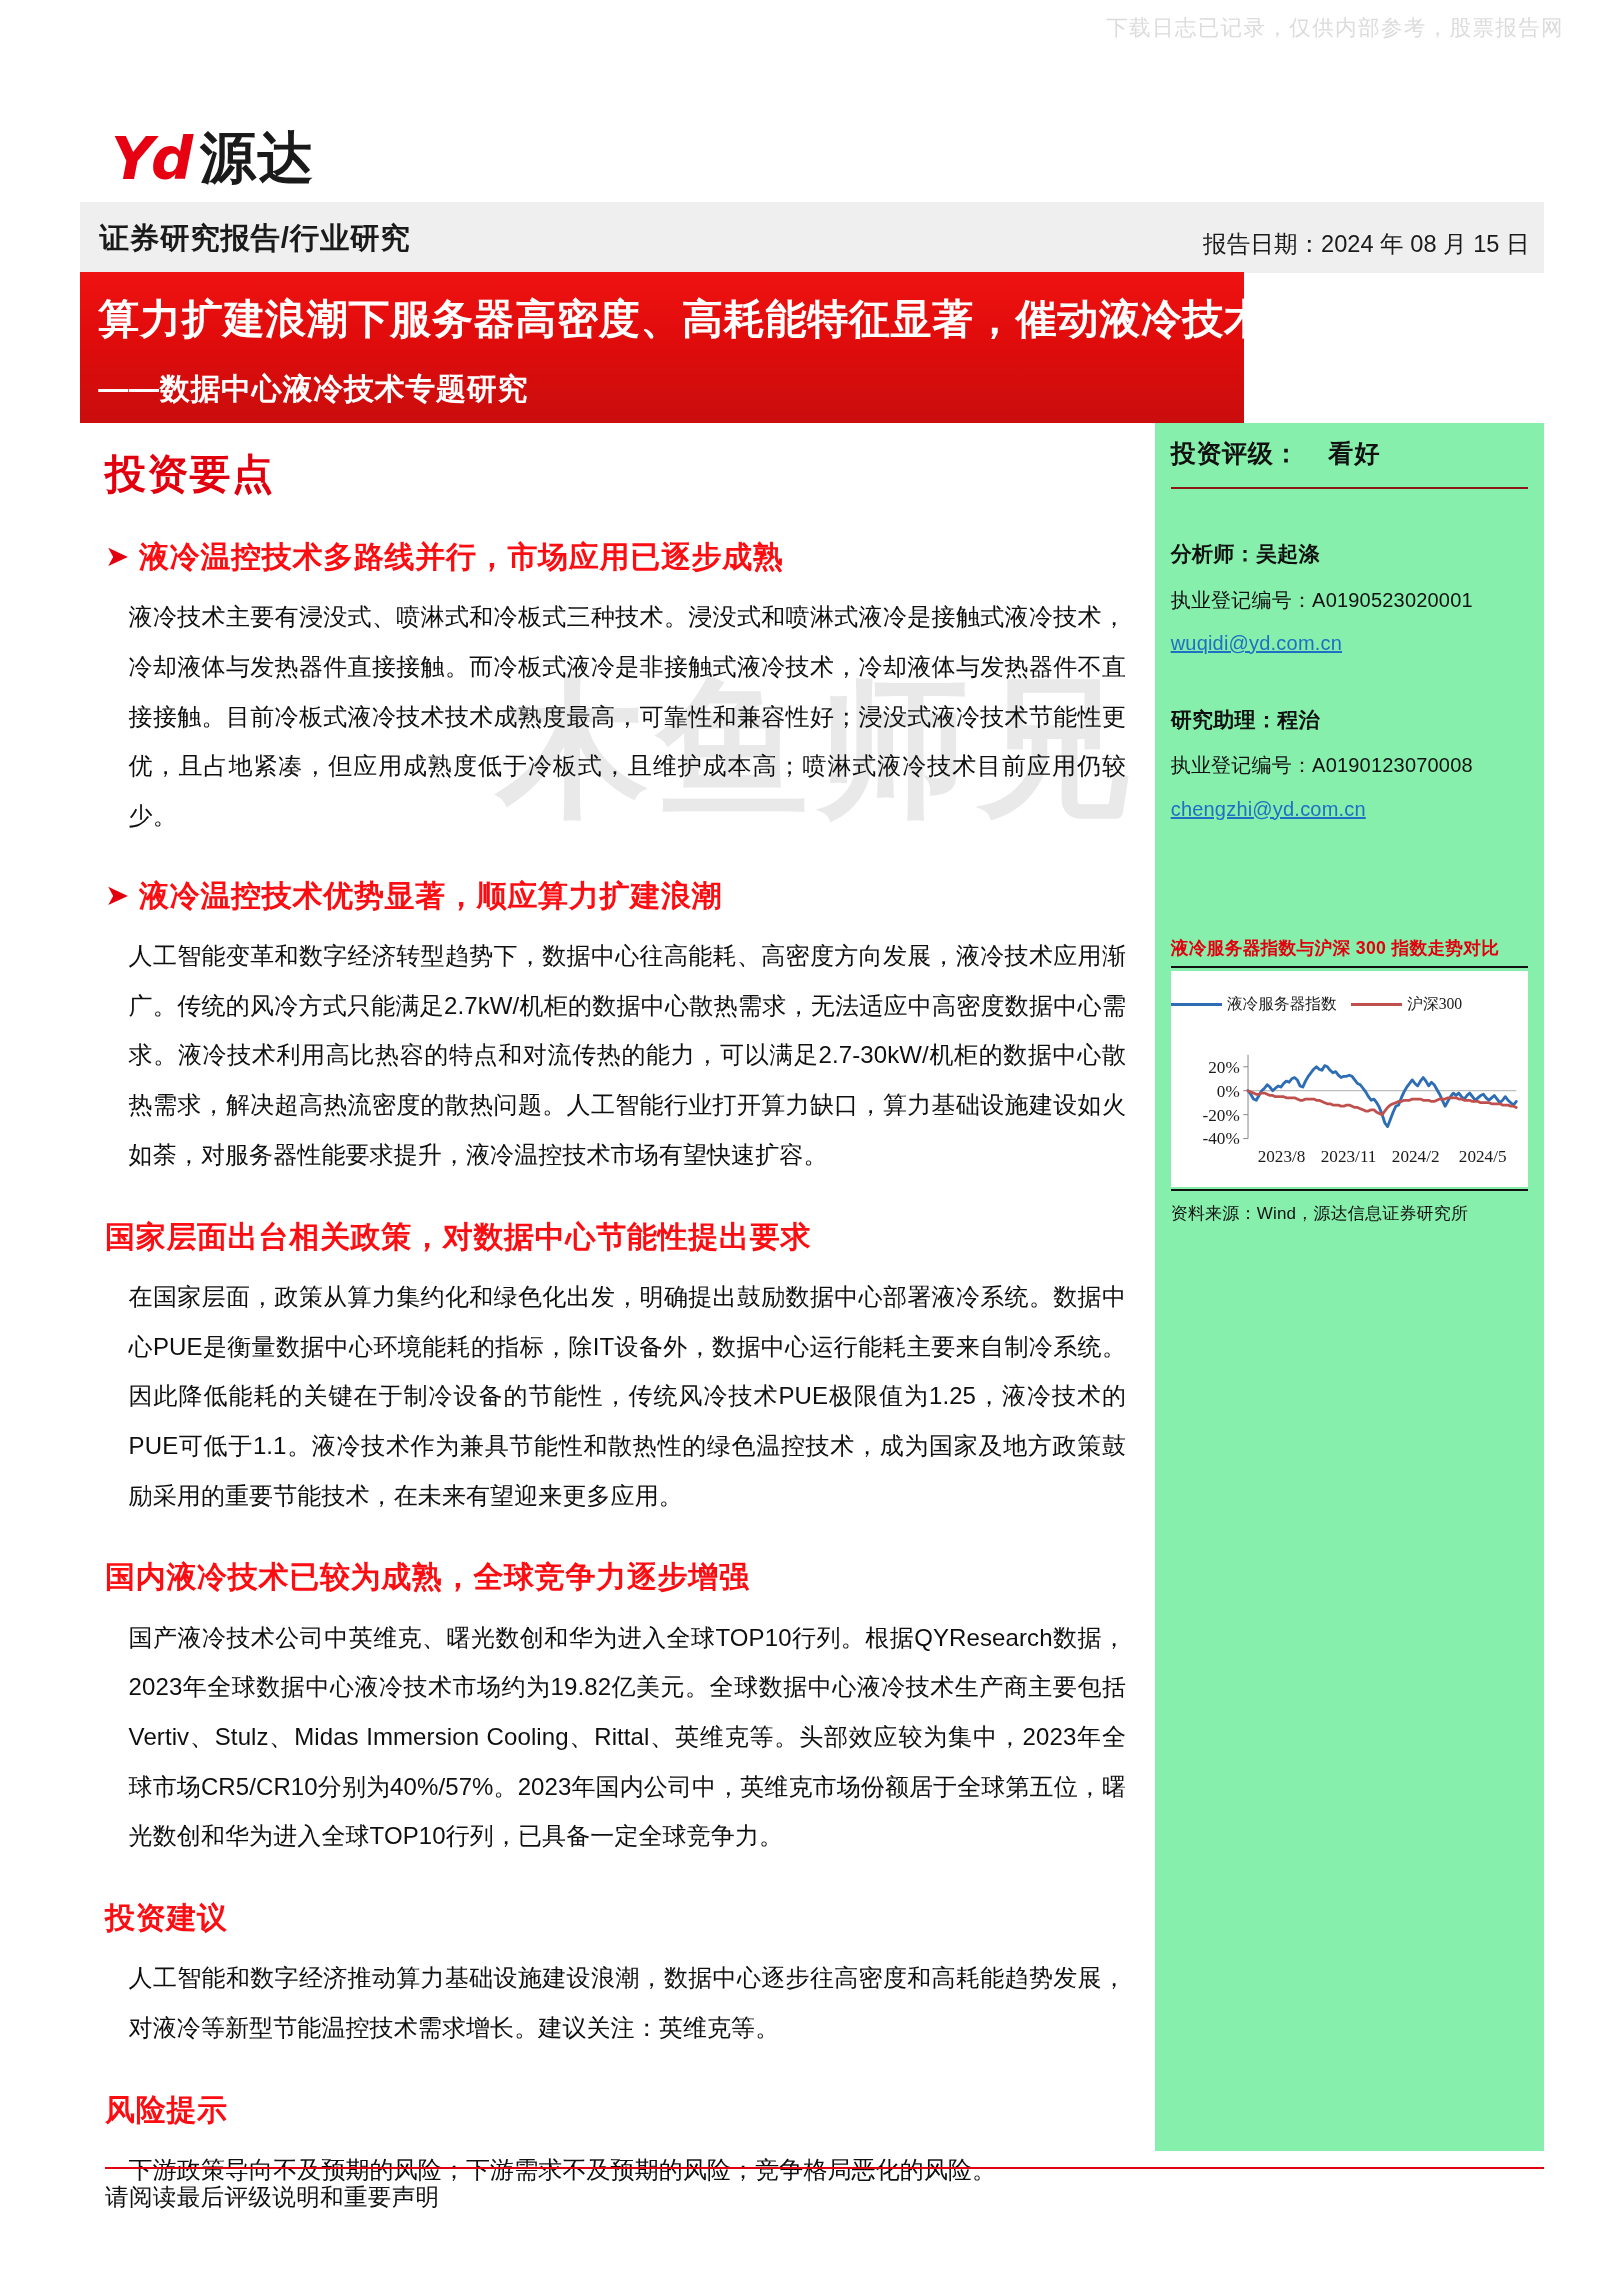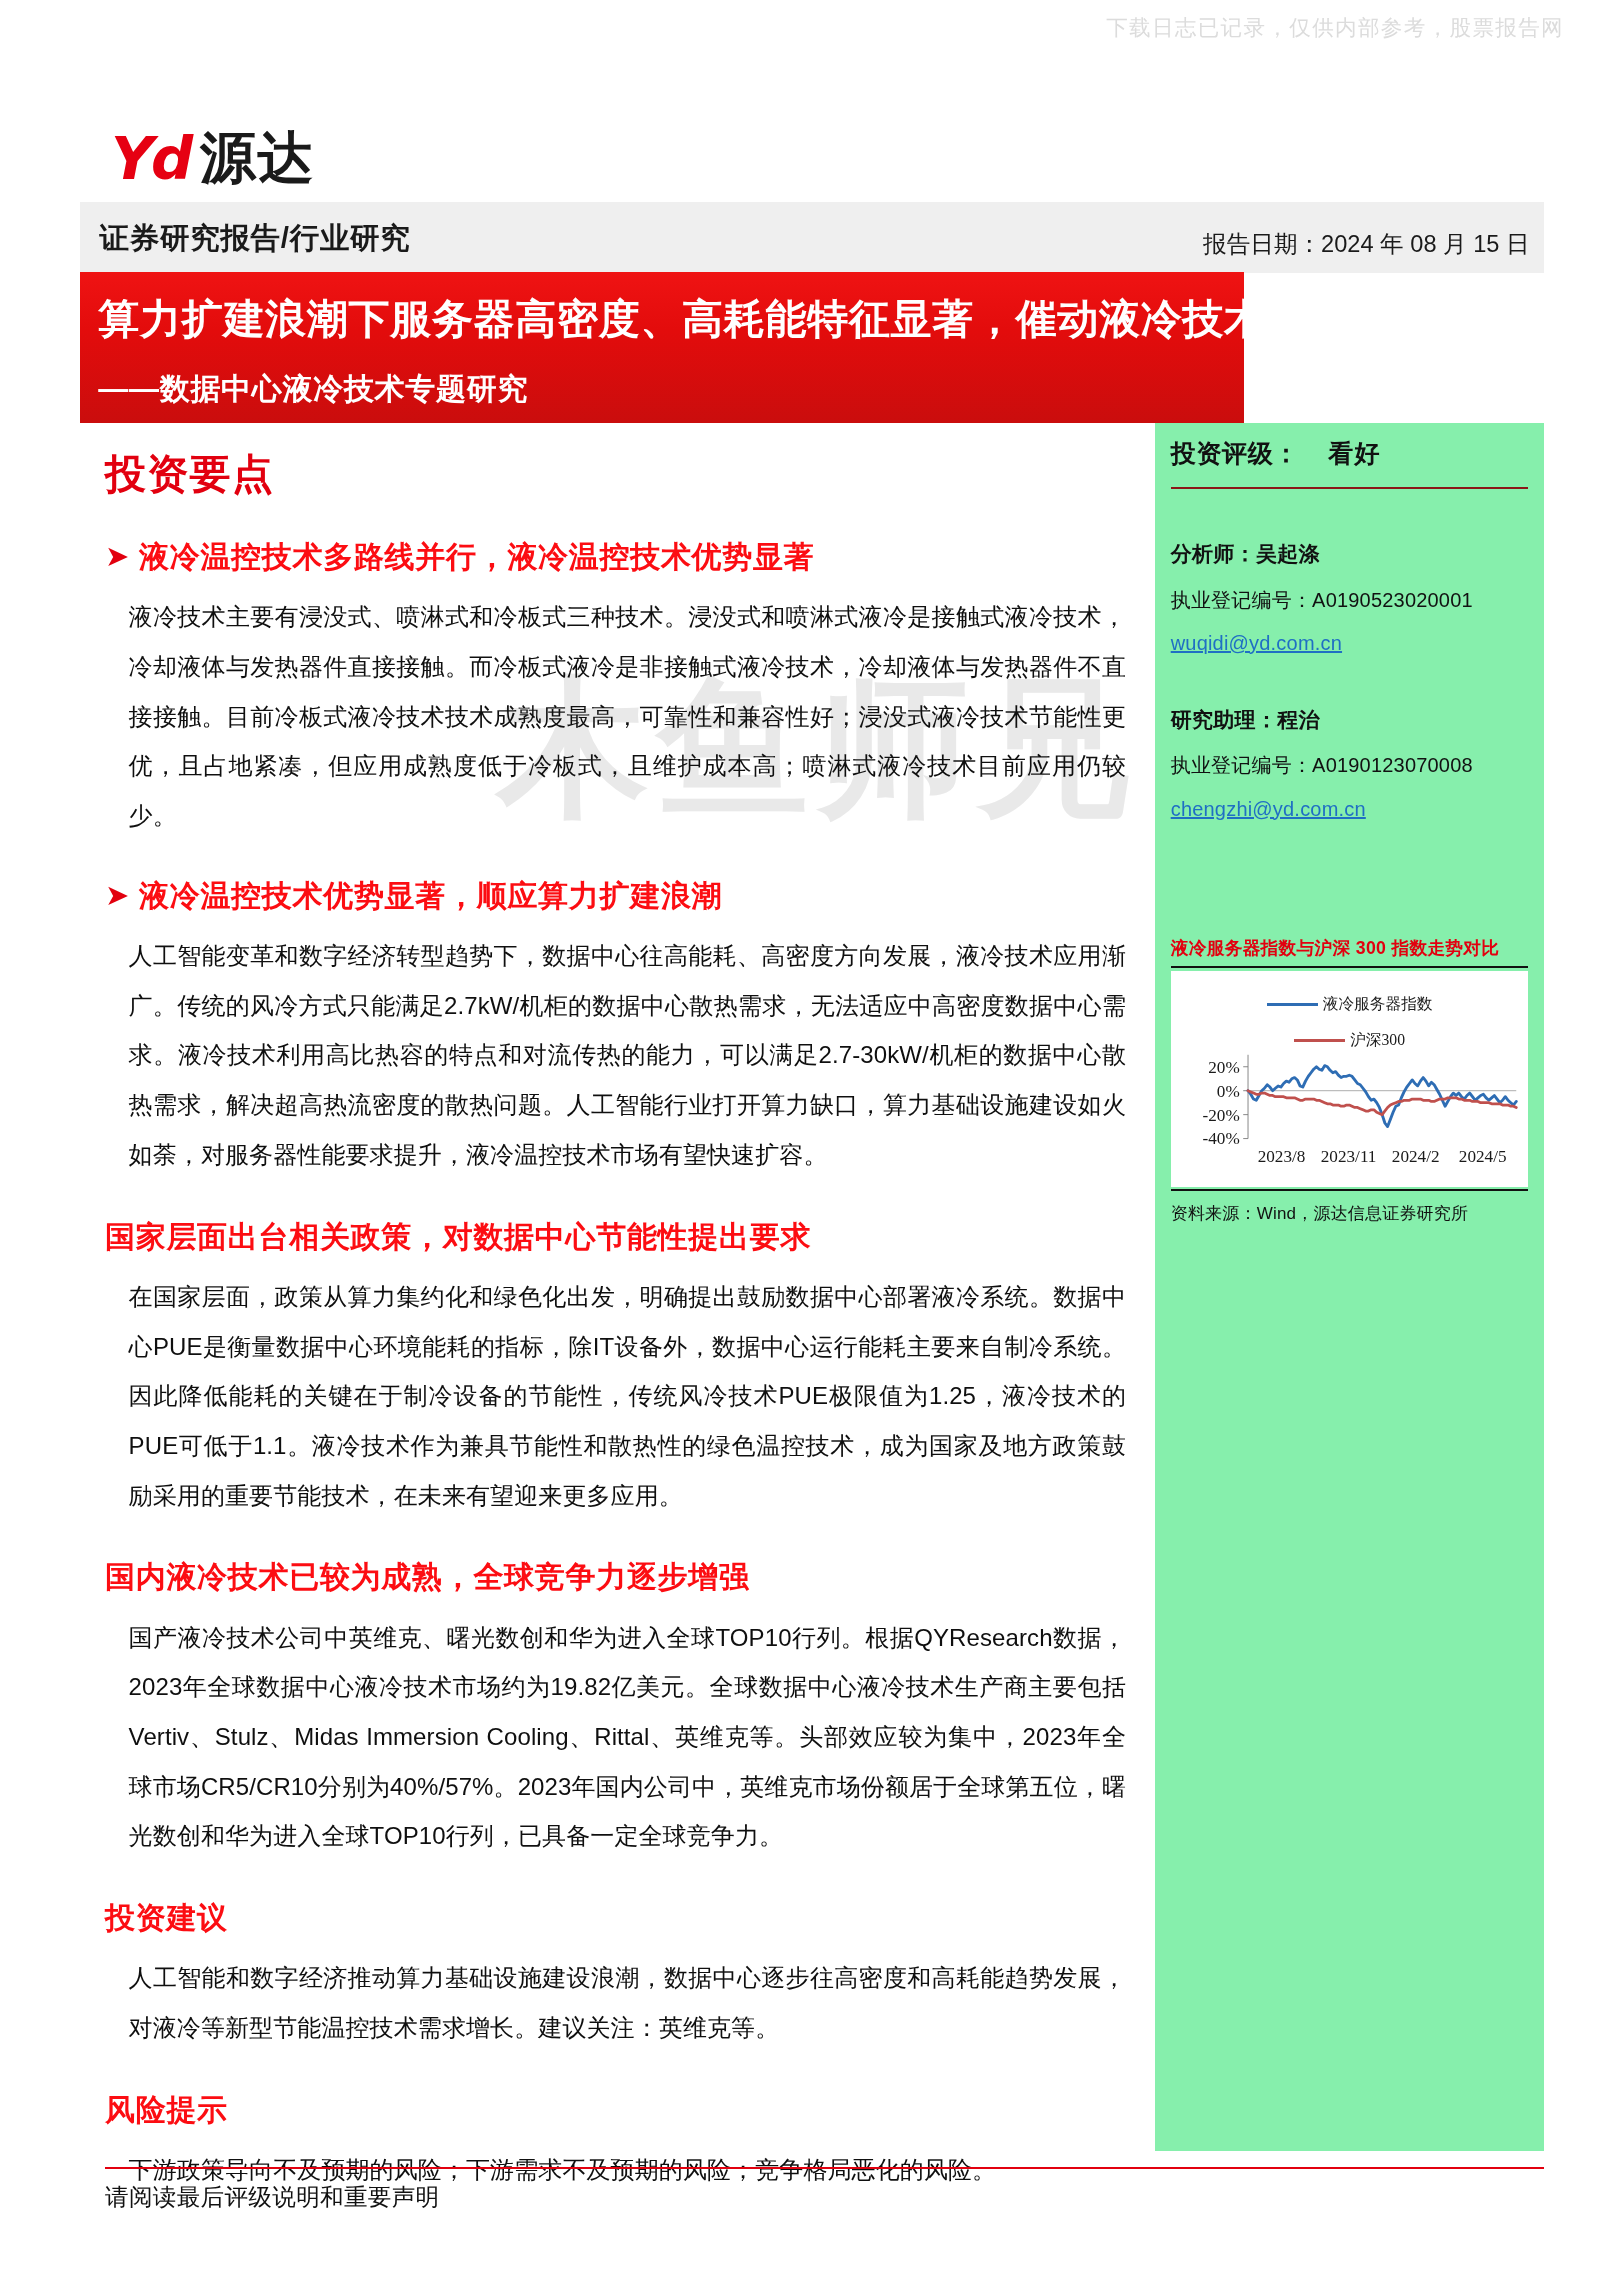--- a/index.html
+++ b/index.html
@@ -282,21 +282,20 @@
   .chart-legend {
     position: absolute;
     top: 23.6px;
     left: 0;
     width: 100%;
     display: flex;
     justify-content: flex-start;
     gap: 14.4px;
     align-items: center;
     font-family: "Liberation Serif", serif;
-    flex-direction: column;
   }
   .legend-item { display: flex; align-items: center; gap: 5.2px; }
   .legend-swatch { width: 51px; height: 3.3px; display: block; }
   .legend-text { font-size: 15.7px; color: #1a1a1a; white-space: nowrap; }
 
   
   .footer {
     position: absolute;
     left: 105px;
     top: 2167px;
@@ -338,21 +337,21 @@
 </div>
 
 <div class="content">
 
   <div class="left-col">
 
     <div class="section-heading">投资要点</div>
 
     <div class="bullet-row">
       <span class="bullet-arrow">➤</span>
-      <span class="bullet-title">液冷温控技术多路线并行，液冷温控技术优势显著</span>
+      <span class="bullet-title">液冷温控技术多路线并行，市场应用已逐步成熟</span>
     </div>
     <p class="para">液冷技术主要有浸没式、喷淋式和冷板式三种技术。浸没式和喷淋式液冷是接触式液冷技术，冷却液体与发热器件直接接触。而冷板式液冷是非接触式液冷技术，冷却液体与发热器件不直接接触。目前冷板式液冷技术技术成熟度最高，可靠性和兼容性好；浸没式液冷技术节能性更优，且占地紧凑，但应用成熟度低于冷板式，且维护成本高；喷淋式液冷技术目前应用仍较少。</p>
 
     <div class="bullet-row">
       <span class="bullet-arrow">➤</span>
       <span class="bullet-title">液冷温控技术优势显著，顺应算力扩建浪潮</span>
     </div>
     <p class="para">人工智能变革和数字经济转型趋势下，数据中心往高能耗、高密度方向发展，液冷技术应用渐广。传统的风冷方式只能满足2.7kW/机柜的数据中心散热需求，无法适应中高密度数据中心需求。液冷技术利用高比热容的特点和对流传热的能力，可以满足2.7-30kW/机柜的数据中心散热需求，解决超高热流密度的散热问题。人工智能行业打开算力缺口，算力基础设施建设如火如荼，对服务器性能要求提升，液冷温控技术市场有望快速扩容。</p>
 
     <div class="sub-heading">国家层面出台相关政策，对数据中心节能性提出要求</div>

